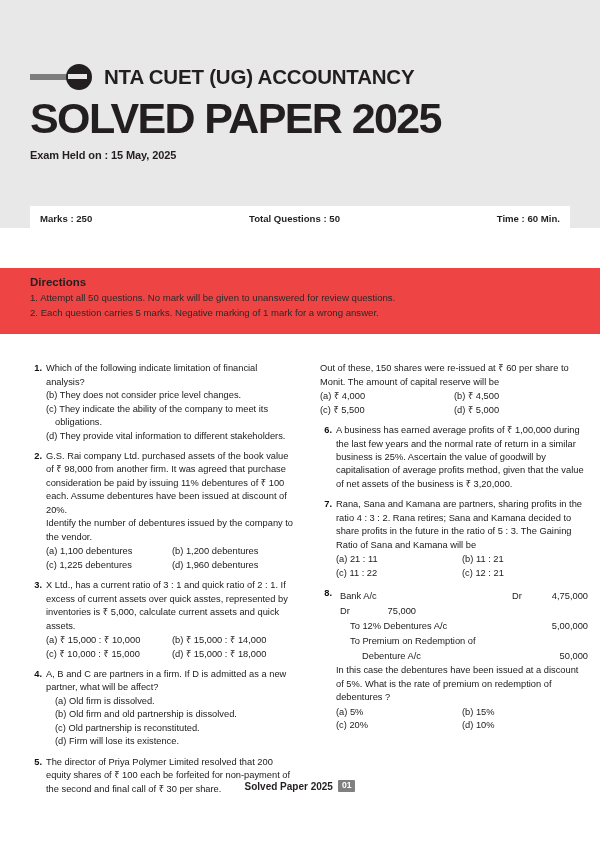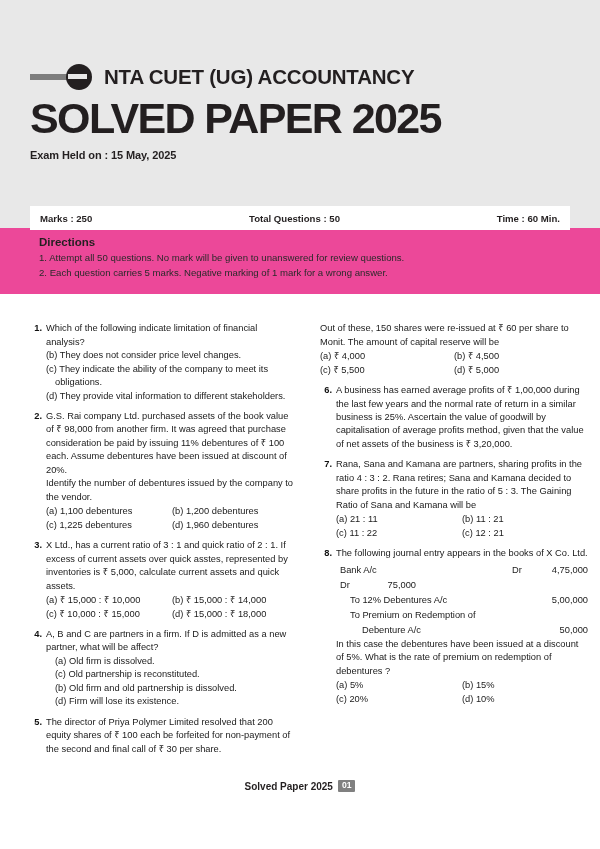--- a/index.html
+++ b/index.html
@@ -102,23 +102,24 @@
     color: #231f20;
     padding: 0 10px;
     box-sizing: border-box;
   }
   .marks-left { flex: 0 0 auto; }
   .marks-center { flex: 1 1 auto; text-align: center; }
   .marks-right { flex: 0 0 auto; }
 
   
   .directions {
-    background: #ec4899;
-    padding: 8px 30px 14px 39px;
+    background: #ef4444;
+    padding: 8px 30px 14px 30px;
     box-sizing: border-box;
+    margin-top: 40px;
   }
   .directions-title {
     font-size: 11.5px;
     font-weight: bold;
     color: #231f20;
     margin-bottom: 3px;
   }
   .direction-line {
     font-size: 9.6px;
     color: #2a2a2a;
@@ -314,22 +315,22 @@
         </div>
       </div>
     </div>
 
     <div class="q">
       <div class="q-num">4.</div>
       <div class="q-body">
         <div class="q-text">A, B and C are partners in a firm. If D is admitted as a new partner, what will be affect?</div>
         <div class="opts-1col">
           <div class="opt opt-indent">(a) Old firm is dissolved.</div>
+          <div class="opt opt-indent">(b) Old firm and old partnership is dissolved.</div>
           <div class="opt opt-indent">(c) Old partnership is reconstituted.</div>
-          <div class="opt opt-indent">(b) Old firm and old partnership is dissolved.</div>
           <div class="opt opt-indent">(d) Firm will lose its existence.</div>
         </div>
       </div>
     </div>
 
     <div class="q">
       <div class="q-num">5.</div>
       <div class="q-body">
         <div class="q-text">The director of Priya Polymer Limited resolved that 200 equity shares of ₹ 100 each be forfeited for non-payment of the second and final call of ₹ 30 per share.</div>
       </div>
@@ -365,21 +366,20 @@
           <div class="opt">(b) 11 : 21</div>
           <div class="opt">(c) 11 : 22</div>
           <div class="opt">(c) 12 : 21</div>
         </div>
       </div>
     </div>
 
     <div class="q">
       <div class="q-num">8.</div>
       <div class="q-body">
-        <div class="q-text">The following journal entry appears in the books of X Co. Ltd.</div>
 
         <div class="journal">
           <div class="j-row">
             <span class="j-label">Bank A/c</span>
             <span class="j-dr">Dr</span>
             <span class="j-amt">4,75,000</span>
           </div>
           <div class="j-row">
             <span class="j-dr">Dr</span>
             <span class="j-amt">75,000</span>

